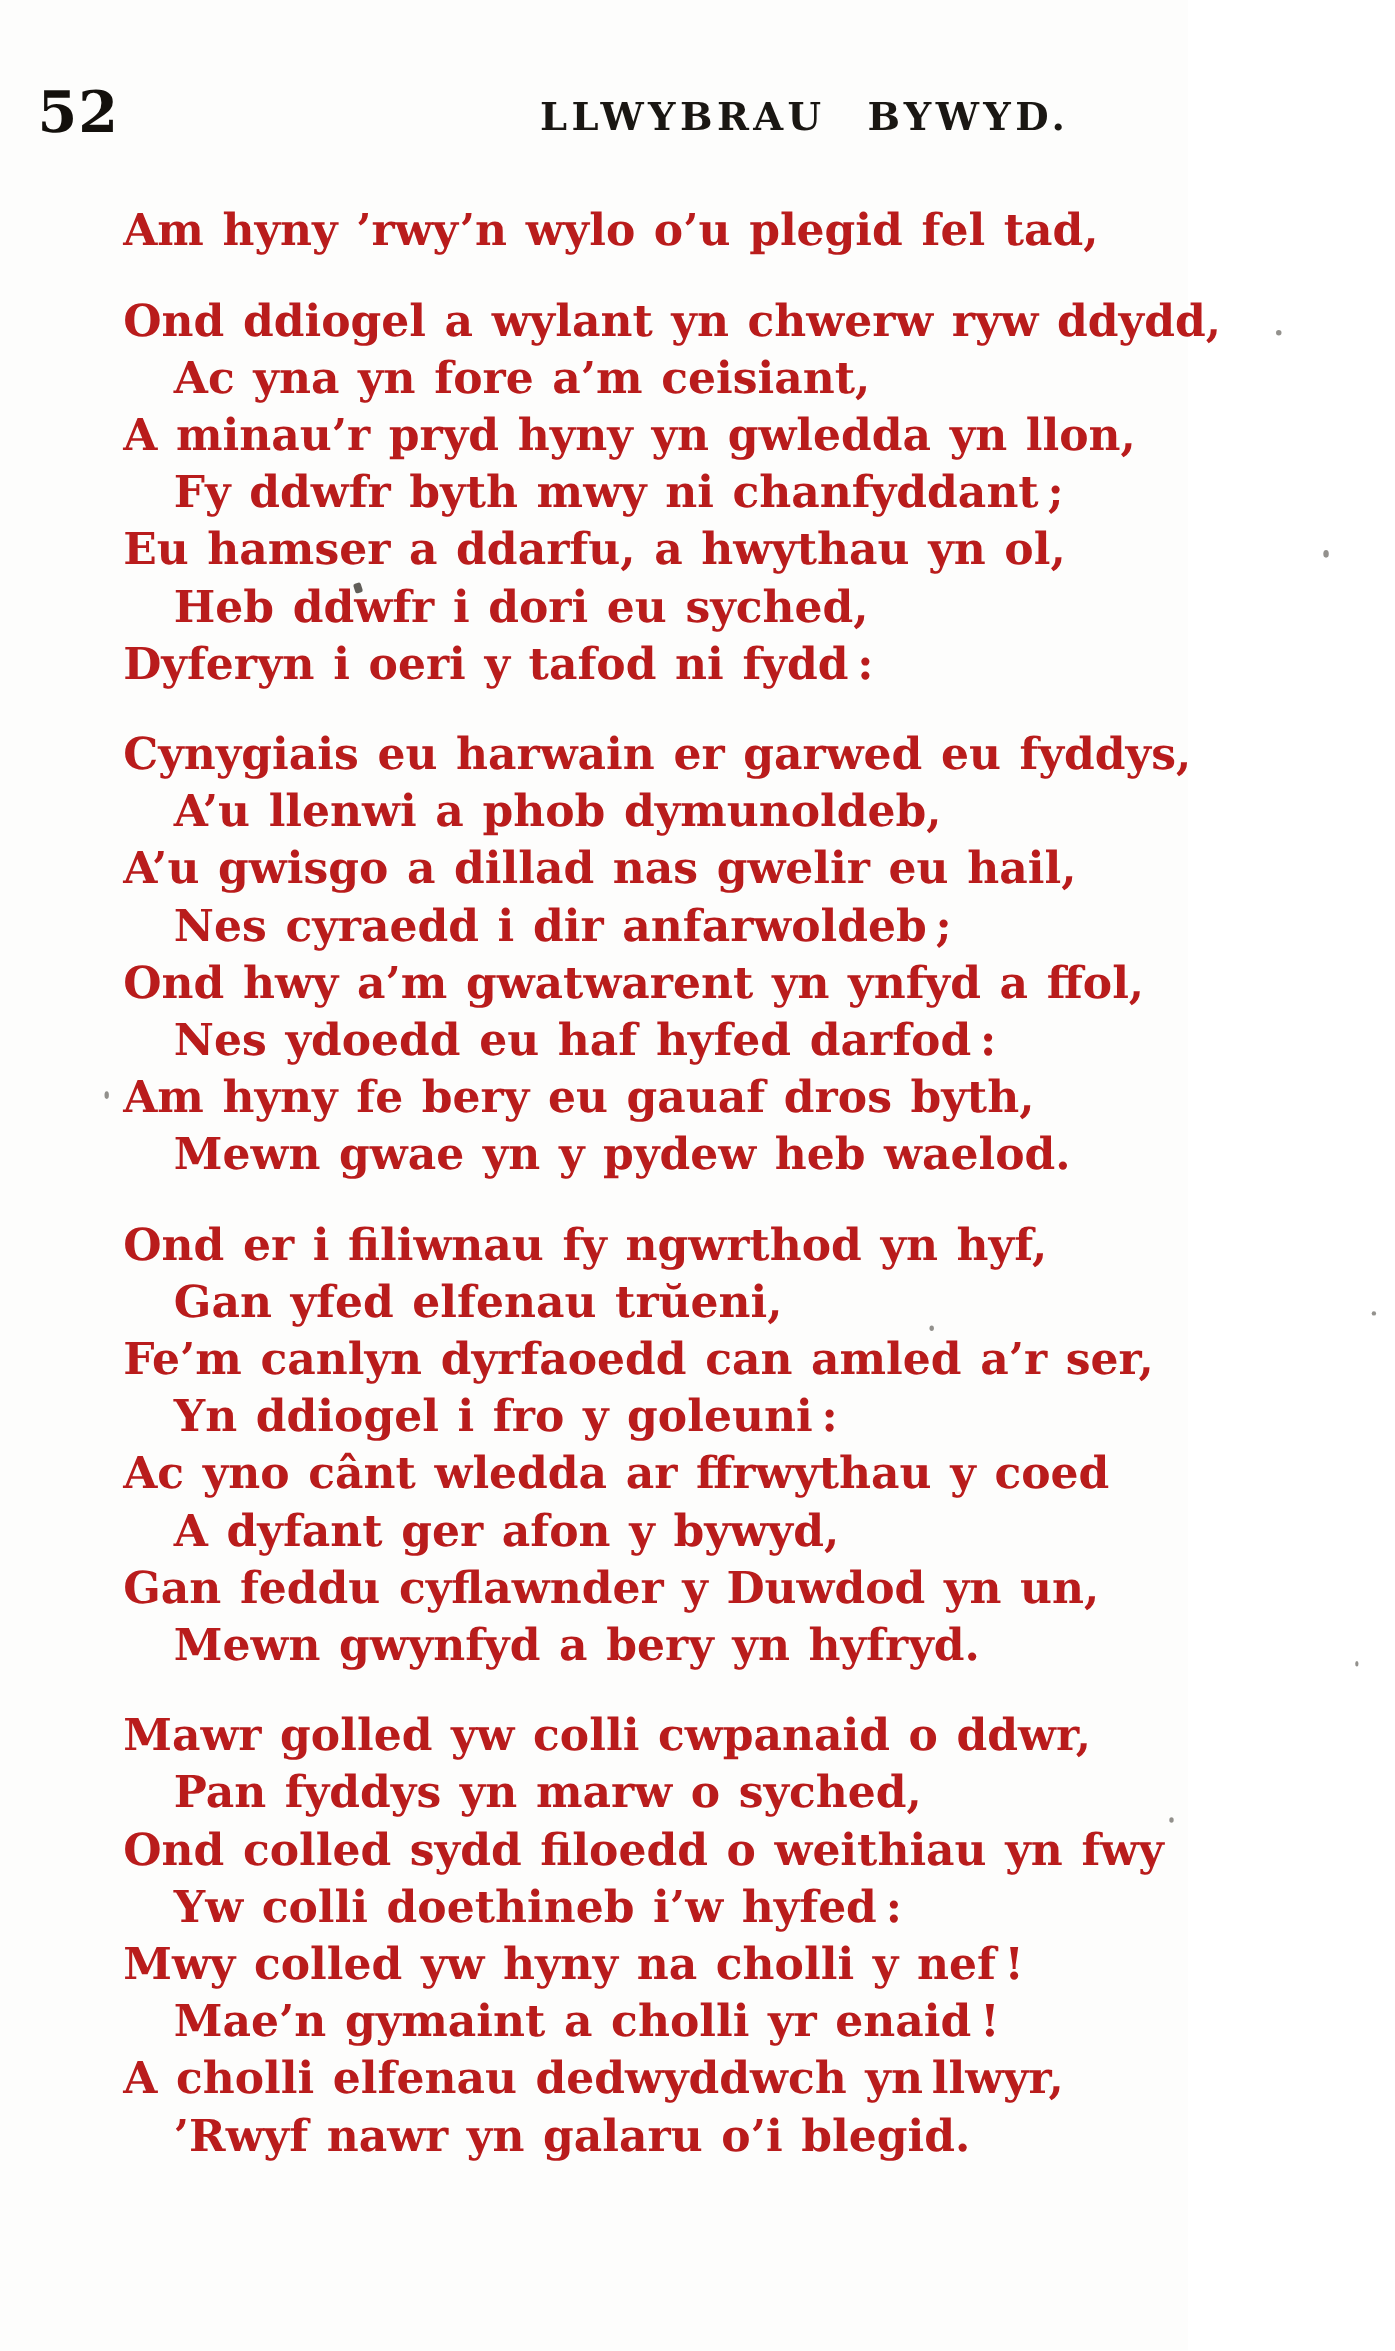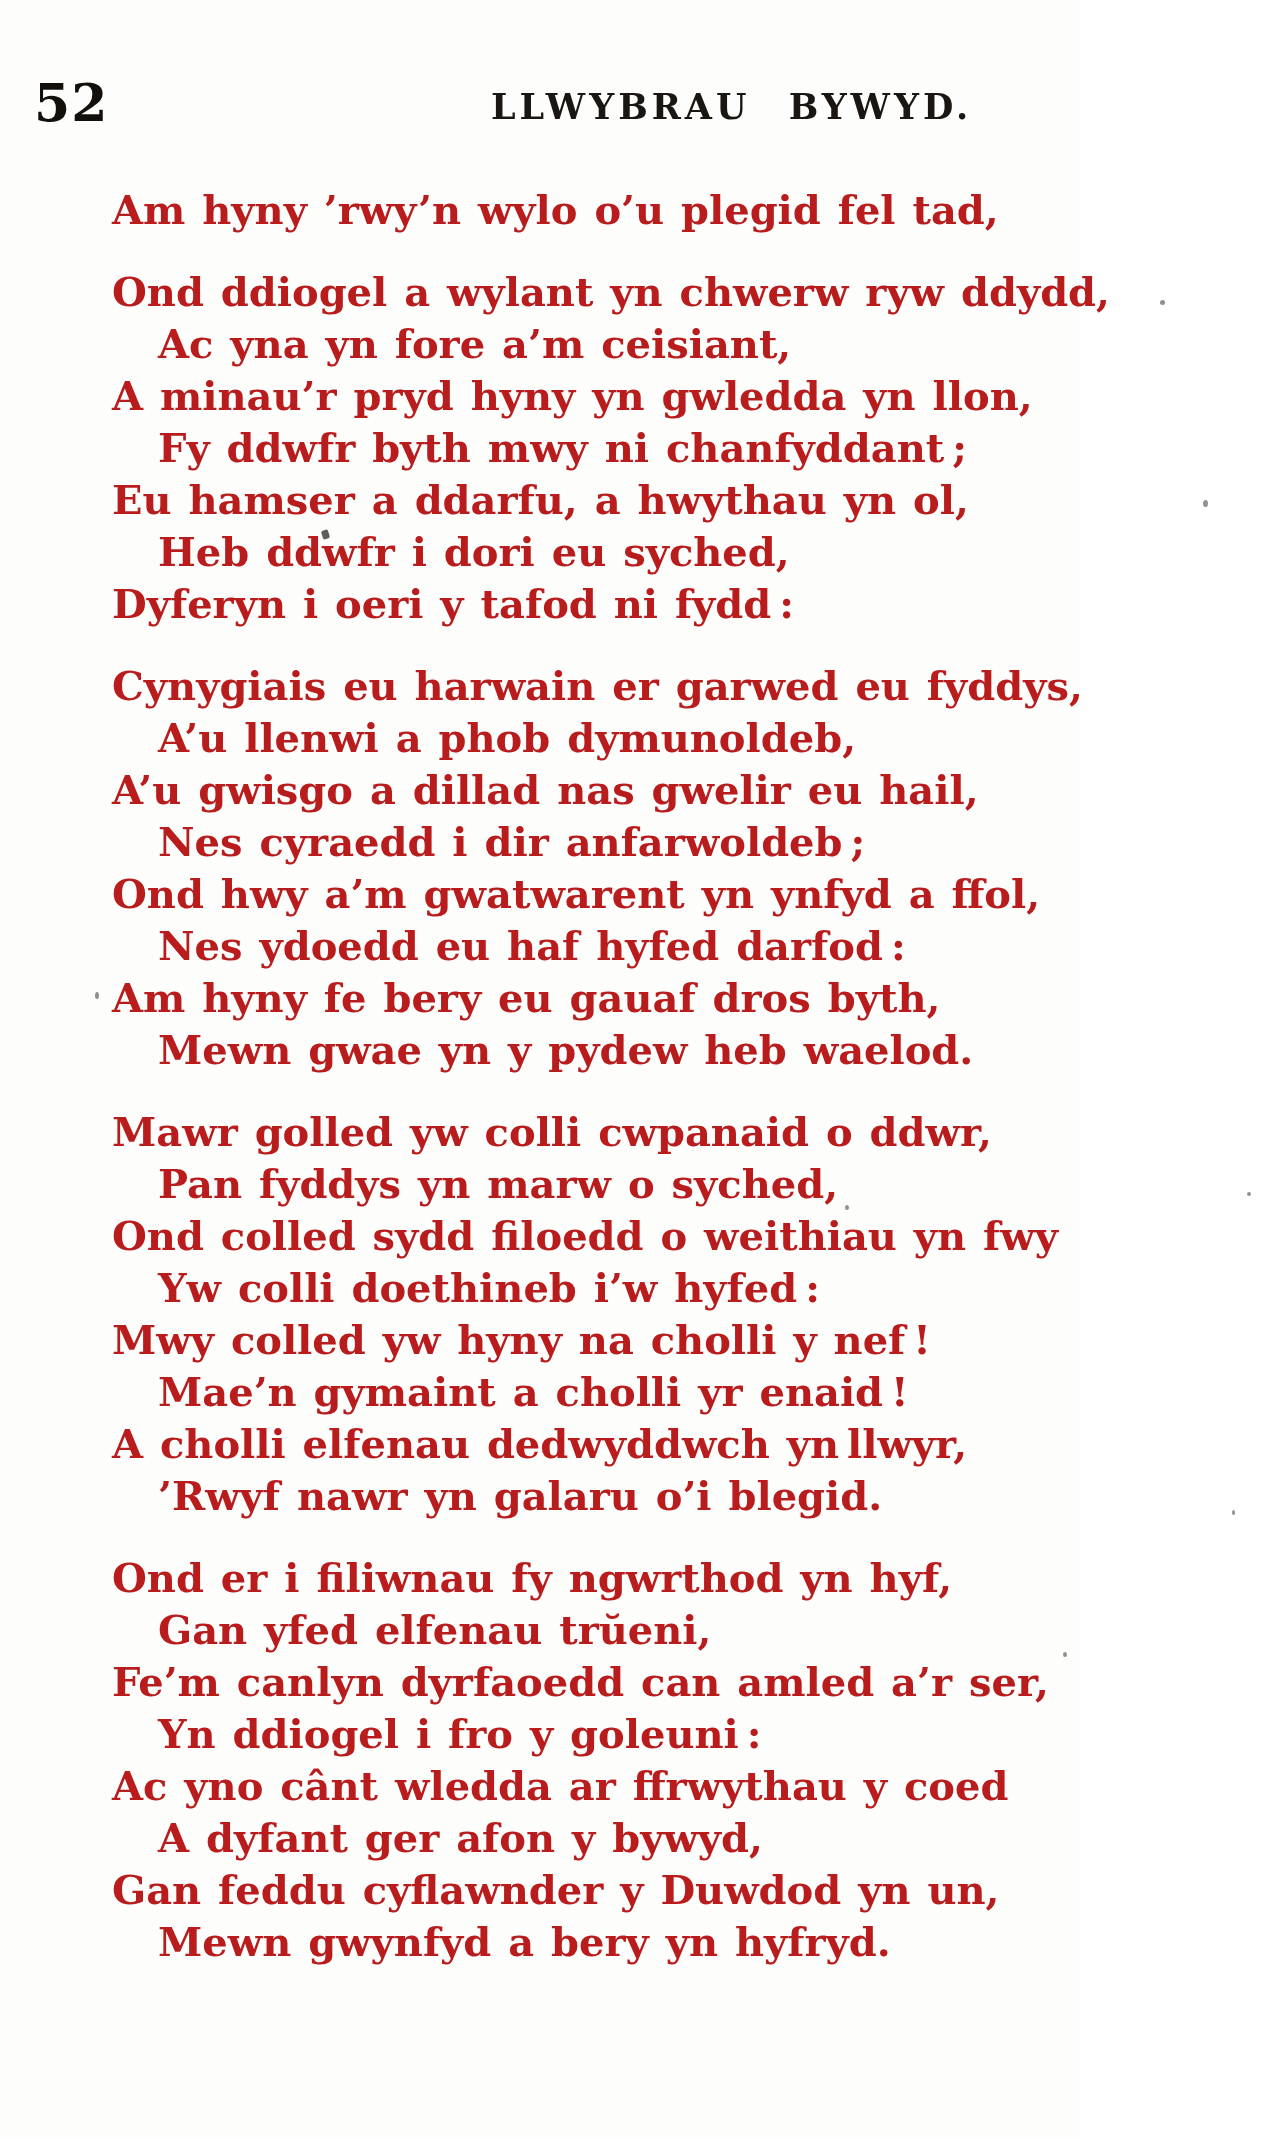--- a/index.html
+++ b/index.html
@@ -89,38 +89,38 @@
         <div class="line">Cynygiais eu harwain er garwed eu fyddys,</div>
         <div class="line indent">A’u llenwi a phob dymunoldeb,</div>
         <div class="line">A’u gwisgo a dillad nas gwelir eu hail,</div>
         <div class="line indent">Nes cyraedd i dir anfarwoldeb ;</div>
         <div class="line">Ond hwy a’m gwatwarent yn ynfyd a ffol,</div>
         <div class="line indent">Nes ydoedd eu haf hyfed darfod :</div>
         <div class="line">Am hyny fe bery eu gauaf dros byth,</div>
         <div class="line indent">Mewn gwae yn y pydew heb waelod.</div>
       </div>
       <div class="stanza">
+        <div class="line">Ond er i filiwnau fy ngwrthod yn hyf,</div>
+        <div class="line indent">Gan yfed elfenau trŭeni,</div>
+        <div class="line">Fe’m canlyn dyrfaoedd can amled a’r ser,</div>
+        <div class="line indent">Yn ddiogel i fro y goleuni :</div>
+        <div class="line">Ac yno cânt wledda ar ffrwythau y coed</div>
+        <div class="line indent">A dyfant ger afon y bywyd,</div>
+        <div class="line">Gan feddu cyflawnder y Duwdod yn un,</div>
+        <div class="line indent">Mewn gwynfyd a bery yn hyfryd.</div>
+      </div>
+      <div class="stanza">
         <div class="line">Mawr golled yw colli cwpanaid o ddwr,</div>
         <div class="line indent">Pan fyddys yn marw o syched,</div>
         <div class="line">Ond colled sydd filoedd o weithiau yn fwy</div>
         <div class="line indent">Yw colli doethineb i’w hyfed :</div>
         <div class="line">Mwy colled yw hyny na cholli y nef !</div>
         <div class="line indent">Mae’n gymaint a cholli yr enaid !</div>
         <div class="line">A cholli elfenau dedwyddwch yn llwyr,</div>
         <div class="line indent">’Rwyf nawr yn galaru o’i blegid.</div>
-      </div>
-      <div class="stanza">
-        <div class="line">Ond er i filiwnau fy ngwrthod yn hyf,</div>
-        <div class="line indent">Gan yfed elfenau trŭeni,</div>
-        <div class="line">Fe’m canlyn dyrfaoedd can amled a’r ser,</div>
-        <div class="line indent">Yn ddiogel i fro y goleuni :</div>
-        <div class="line">Ac yno cânt wledda ar ffrwythau y coed</div>
-        <div class="line indent">A dyfant ger afon y bywyd,</div>
-        <div class="line">Gan feddu cyflawnder y Duwdod yn un,</div>
-        <div class="line indent">Mewn gwynfyd a bery yn hyfryd.</div>
       </div>
     </div>
 
   <div class="artifact caret" style="left:322px; top:530px;"></div>
   <div class="artifact" style="left:1203px; top:500px; width:5px; height:7px;"></div>
   <div class="artifact" style="left:1247px; top:1192px; width:4px; height:4px;"></div>
   <div class="artifact" style="left:845px; top:1205px; width:4px; height:5px;"></div>
   <div class="artifact" style="left:1063px; top:1652px; width:4px; height:5px;"></div>
   <div class="artifact" style="left:95px; top:992px; width:4px; height:7px;"></div>
   <div class="artifact" style="left:1160px; top:300px; width:5px; height:5px;"></div>

